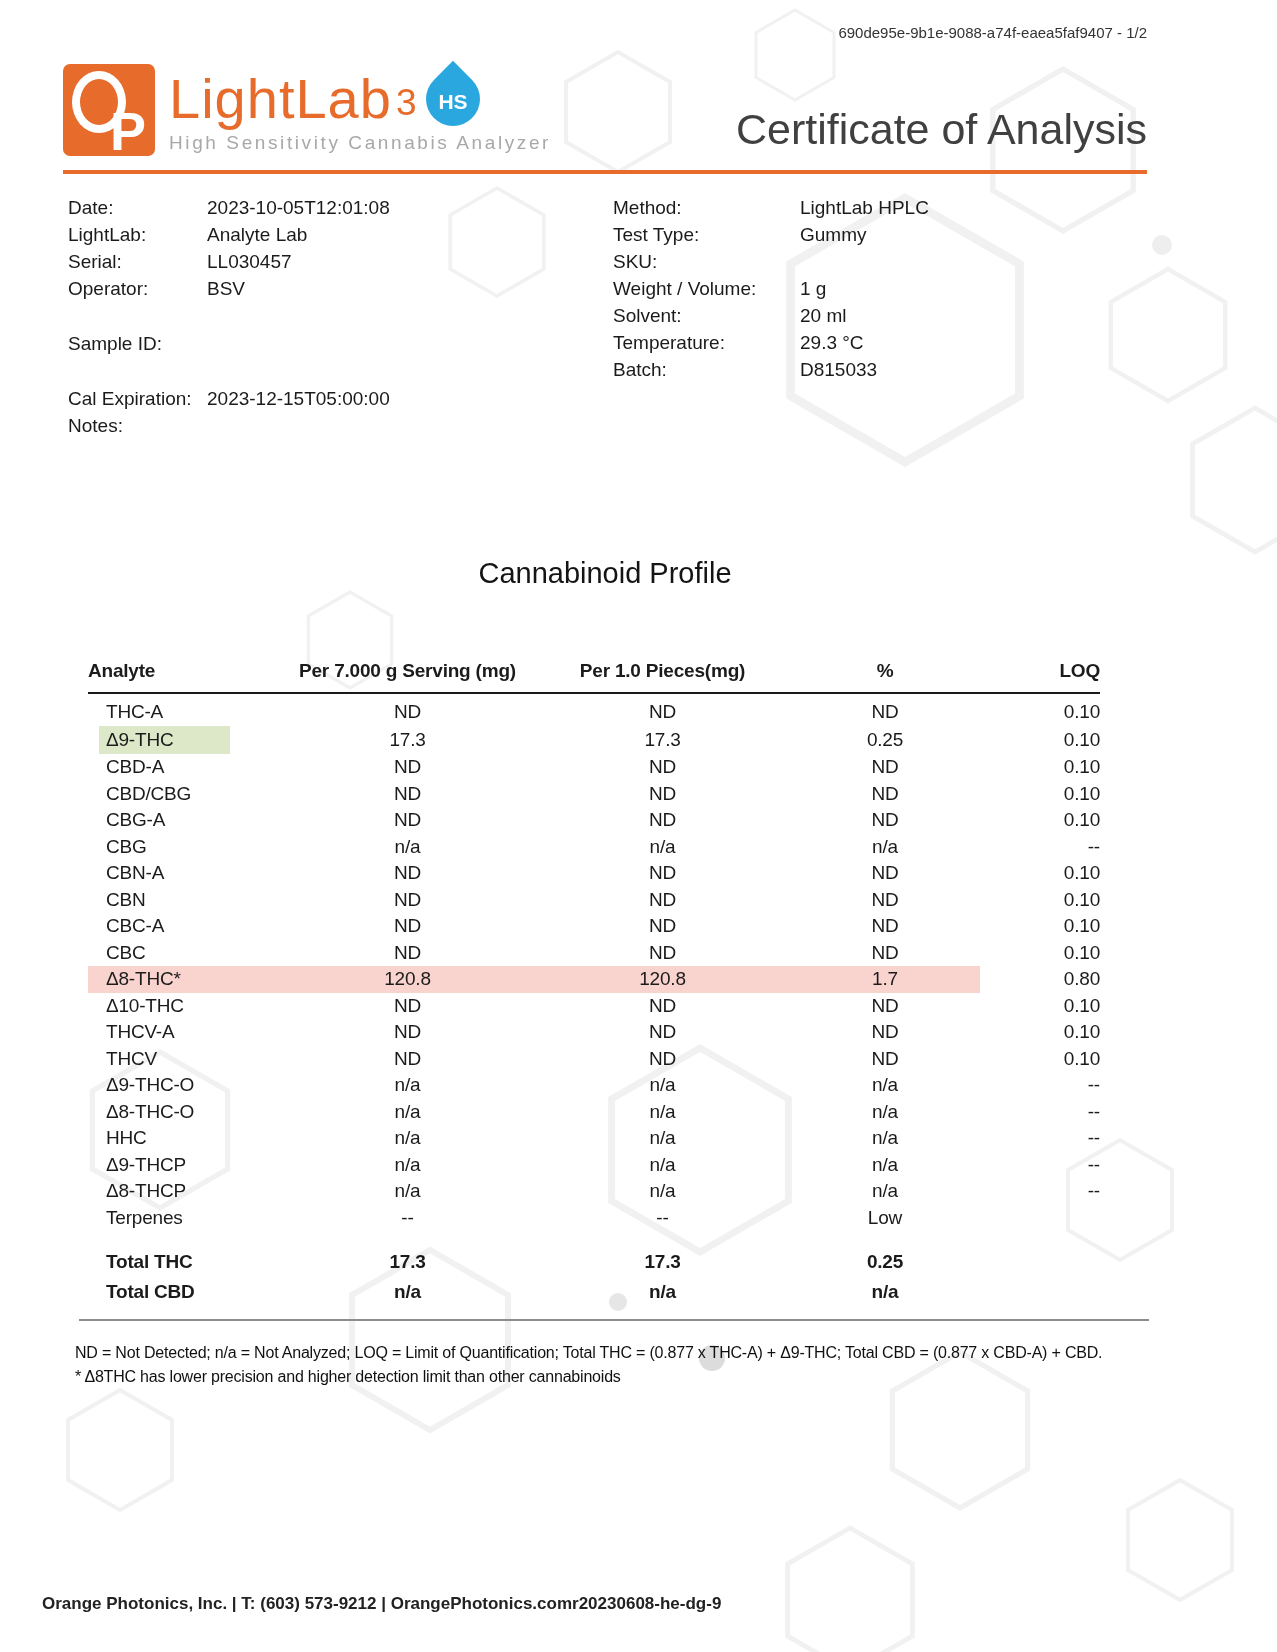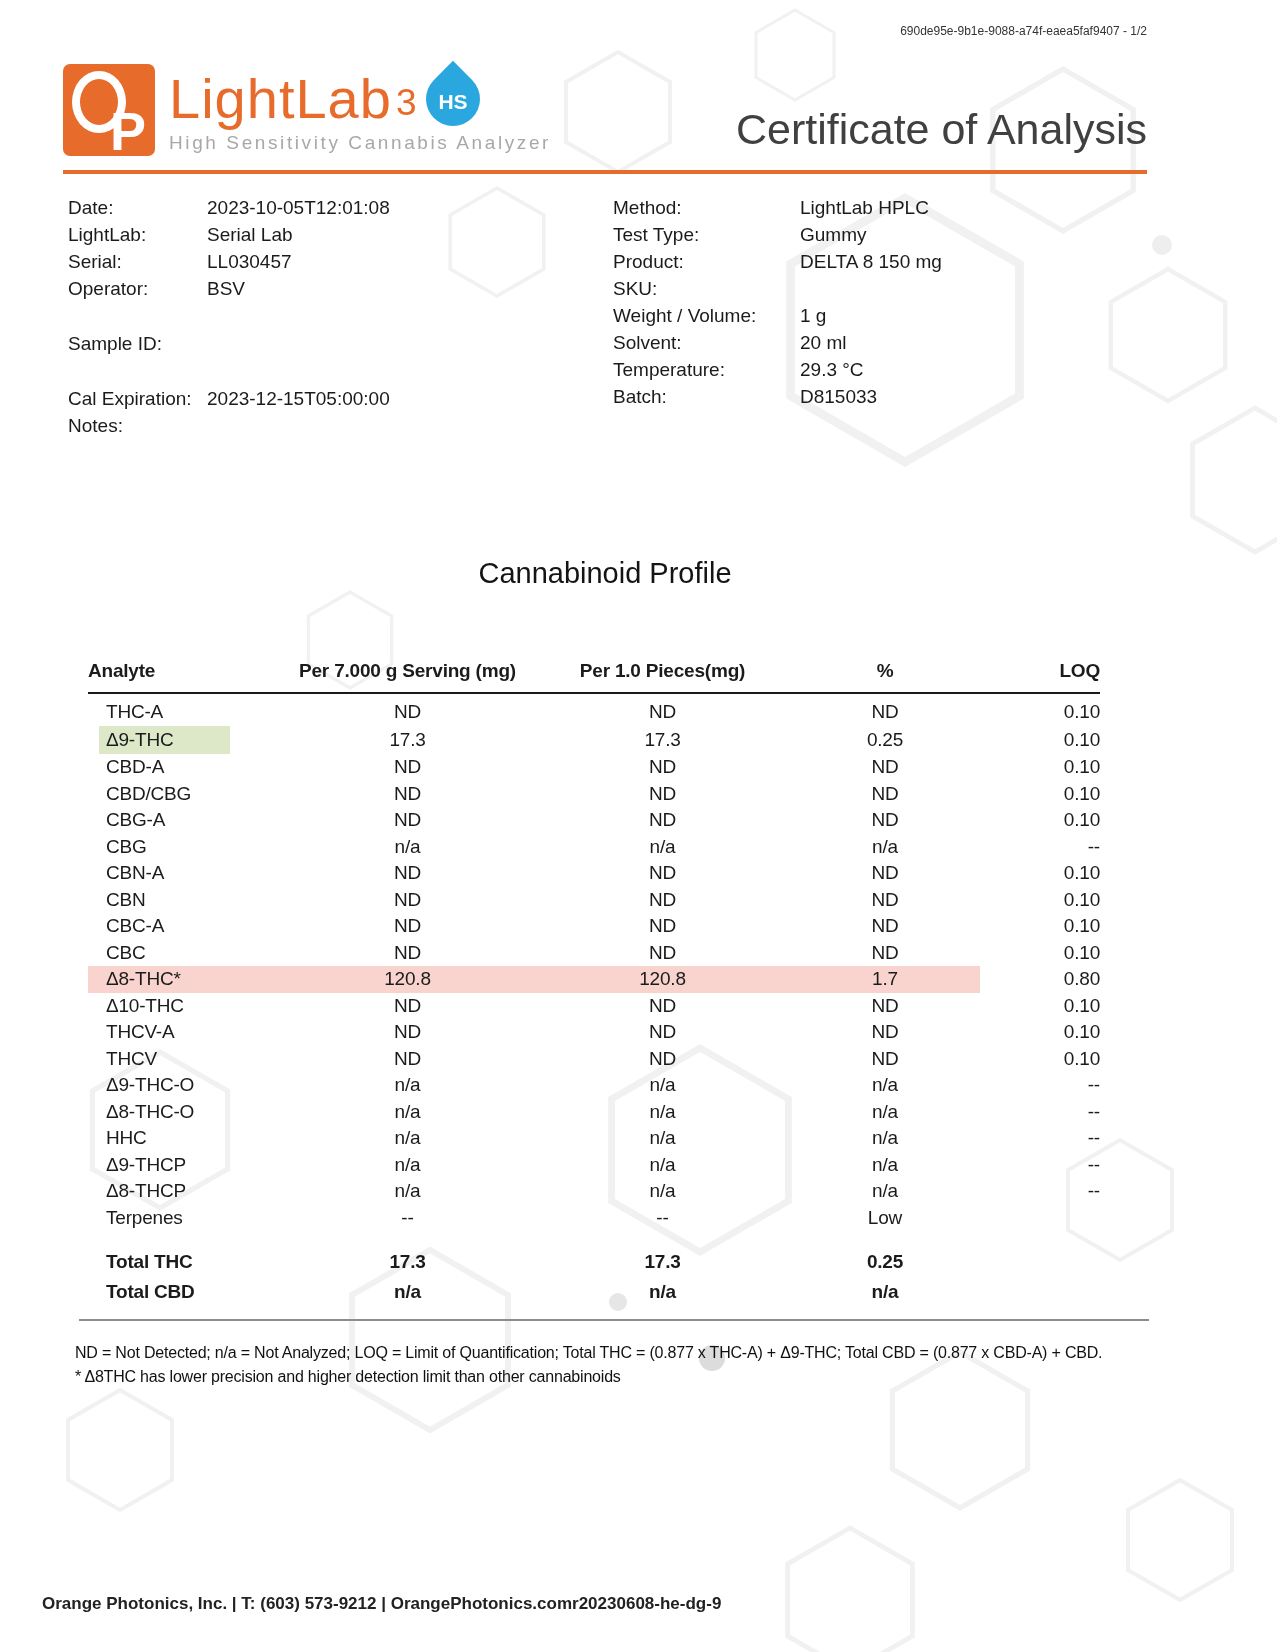--- a/index.html
+++ b/index.html
@@ -8,21 +8,21 @@
   }
   *{margin:0;padding:0;box-sizing:border-box;}
   html,body{background:#fff;}
   body{
     width:1277px;height:1652px;position:relative;overflow:hidden;
     font-family:"Liberation Sans",sans-serif;color:var(--ink);margin:0 auto;
   }
   .hex-bg{position:absolute;inset:0;z-index:0;pointer-events:none;}
   .content{position:relative;z-index:1;padding:0 130px 0 63px;}
 
-  .page-id{position:absolute;top:24px;right:130px;font-size:12px;color:#333;z-index:2;}
+  .page-id{position:absolute;top:24px;right:130px;font-size:15px;color:#333;z-index:2;}
 
   .header-row{margin-top:64px;display:flex;justify-content:space-between;align-items:flex-end;}
   .logo-lockup{display:flex;align-items:flex-start;}
   .logo-square{width:92px;height:92px;background:var(--orange);border-radius:7px;position:relative;flex:0 0 auto;}
   .o-ring{position:absolute;left:9px;top:7px;width:54px;height:62px;border:8px solid #fff;border-radius:50%;}
   .p-letter{position:absolute;right:9px;bottom:-2px;color:#fff;font-size:54px;font-weight:bold;line-height:1;}
   .logo-text{margin-left:14px;}
   .logo-name-row{display:flex;align-items:flex-end;height:64px;}
   .brand-name{font-size:56px;line-height:58px;color:var(--orange);letter-spacing:1px;}
   .brand-version{font-size:37px;line-height:50px;color:var(--orange);margin-left:4px;}
@@ -113,31 +113,30 @@
         <div class="tagline">High Sensitivity Cannabis Analyzer</div>
       </div>
     </div>
     <div class="cert-title">Certificate of Analysis</div>
   </div>
   <div class="orange-rule"></div>
 
   <div class="meta-grid">
     <div class="meta-col left">
       <div class="meta-row"><span class="lbl">Date:</span><span>2023-10-05T12:01:08</span></div>
-      <div class="meta-row"><span class="lbl">LightLab:</span><span>Serial Lab</span></div>
+      <div class="meta-row"><span class="lbl">LightLab:</span><span>Analyte Lab</span></div>
       <div class="meta-row"><span class="lbl">Serial:</span><span>LL030457</span></div>
       <div class="meta-row"><span class="lbl">Operator:</span><span>BSV</span></div>
       <div class="meta-row gap-before"><span class="lbl">Sample ID:</span><span></span></div>
       <div class="meta-row gap-before"><span class="lbl">Cal Expiration:</span><span>2023-12-15T05:00:00</span></div>
       <div class="meta-row"><span class="lbl">Notes:</span><span></span></div>
     </div>
     <div class="meta-col right">
       <div class="meta-row"><span class="lbl">Method:</span><span>LightLab HPLC</span></div>
       <div class="meta-row"><span class="lbl">Test Type:</span><span>Gummy</span></div>
-      <div class="meta-row"><span class="lbl">Product:</span><span>DELTA 8 150 mg</span></div>
       <div class="meta-row"><span class="lbl">SKU:</span><span></span></div>
       <div class="meta-row"><span class="lbl">Weight / Volume:</span><span>1 g</span></div>
       <div class="meta-row"><span class="lbl">Solvent:</span><span>20 ml</span></div>
       <div class="meta-row"><span class="lbl">Temperature:</span><span>29.3 °C</span></div>
       <div class="meta-row"><span class="lbl">Batch:</span><span>D815033</span></div>
     </div>
   </div>
 
   <div class="section-row">
     <div class="section-title">Cannabinoid Profile</div>

